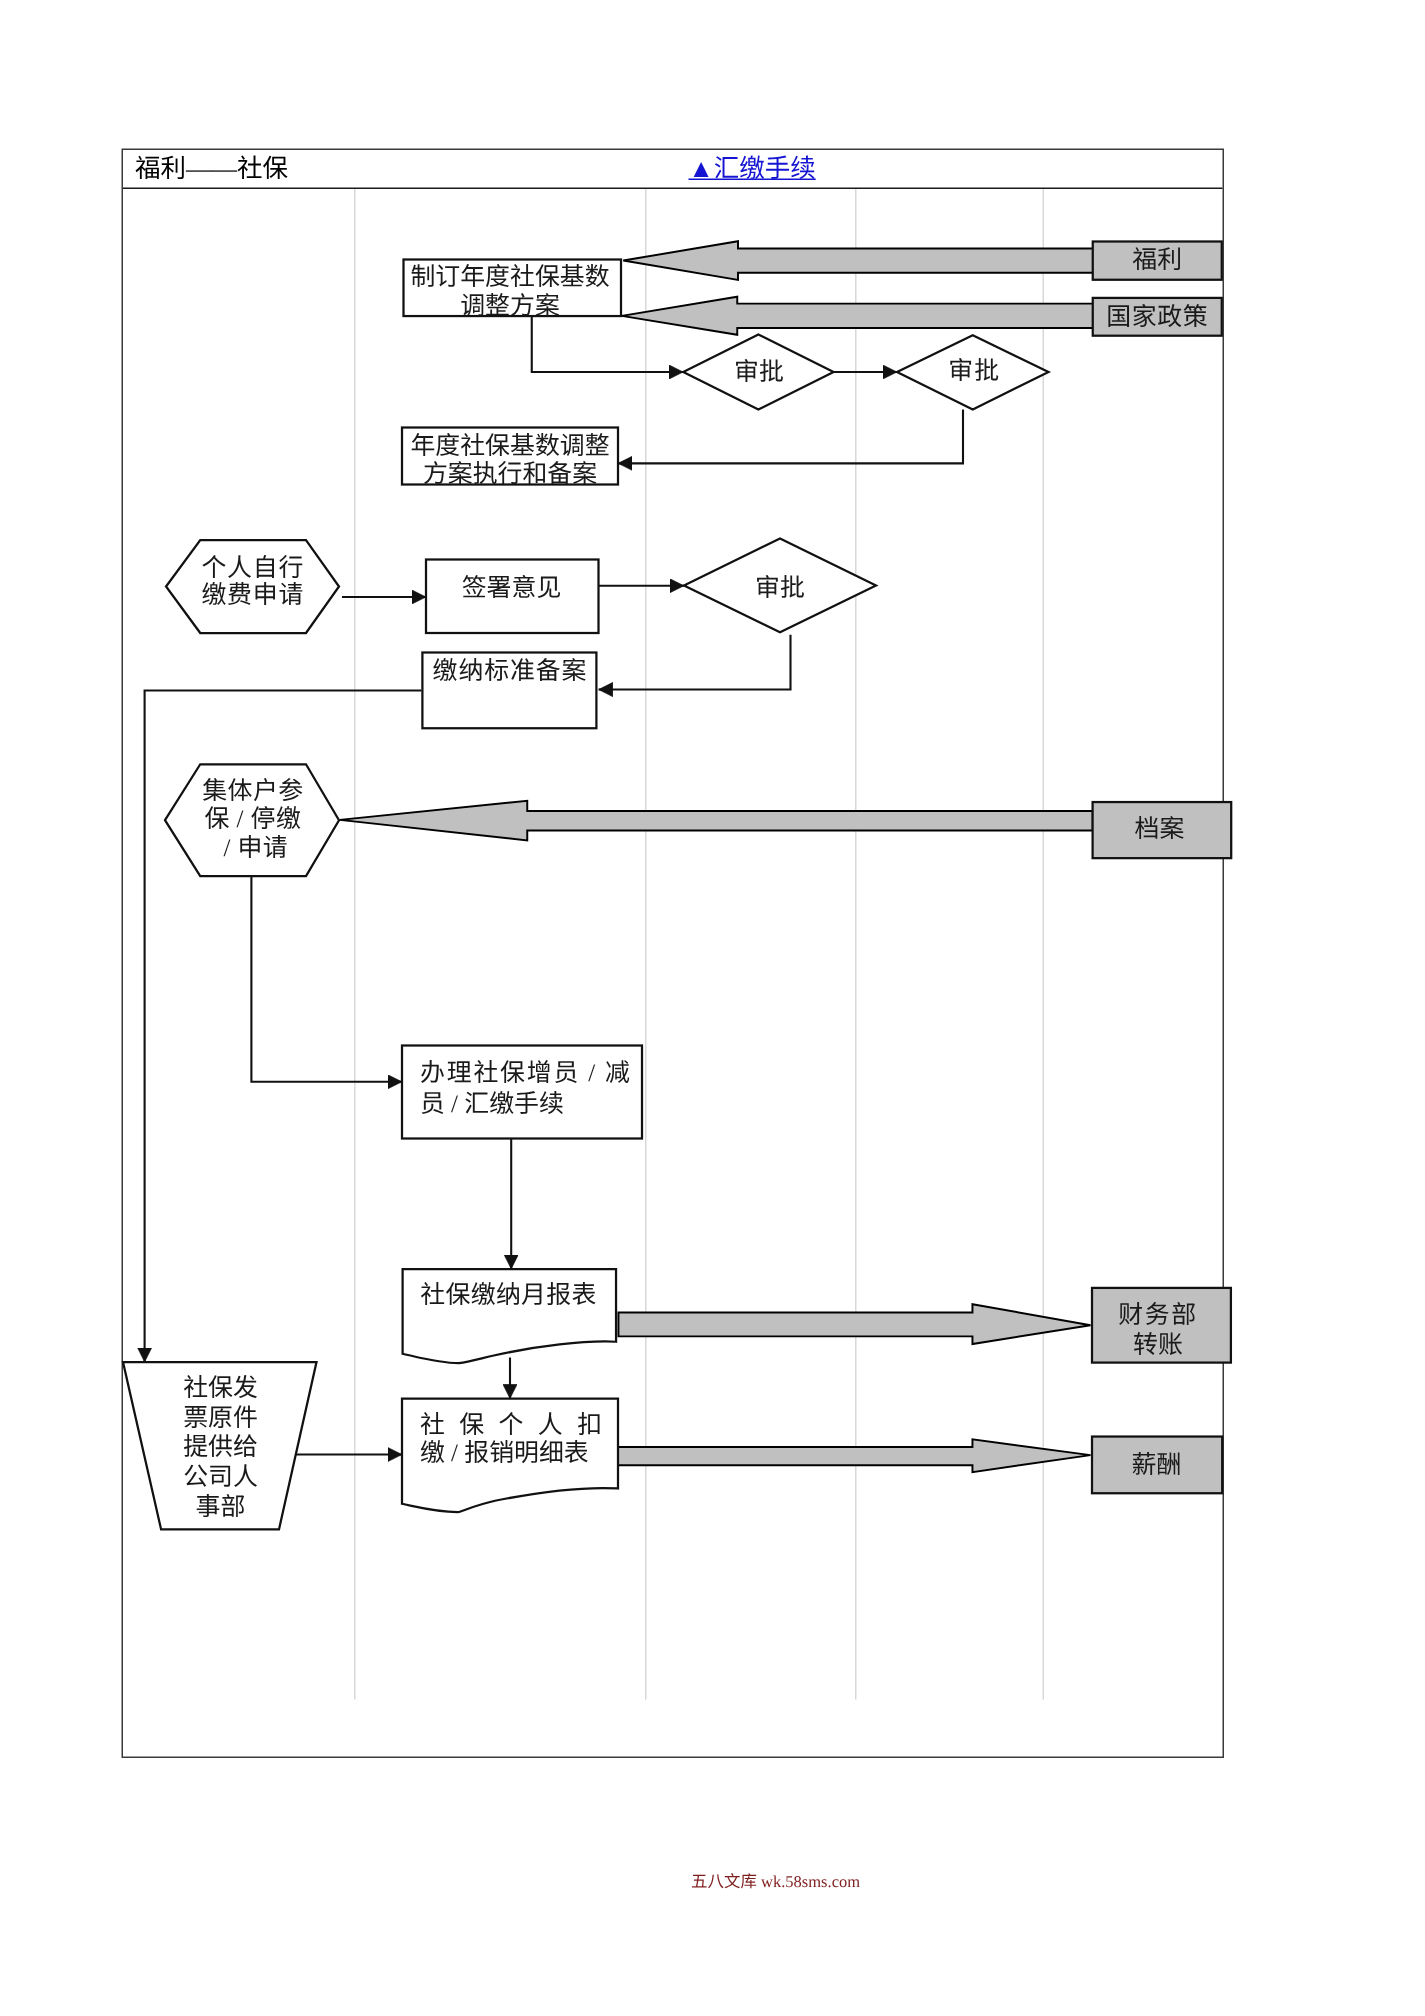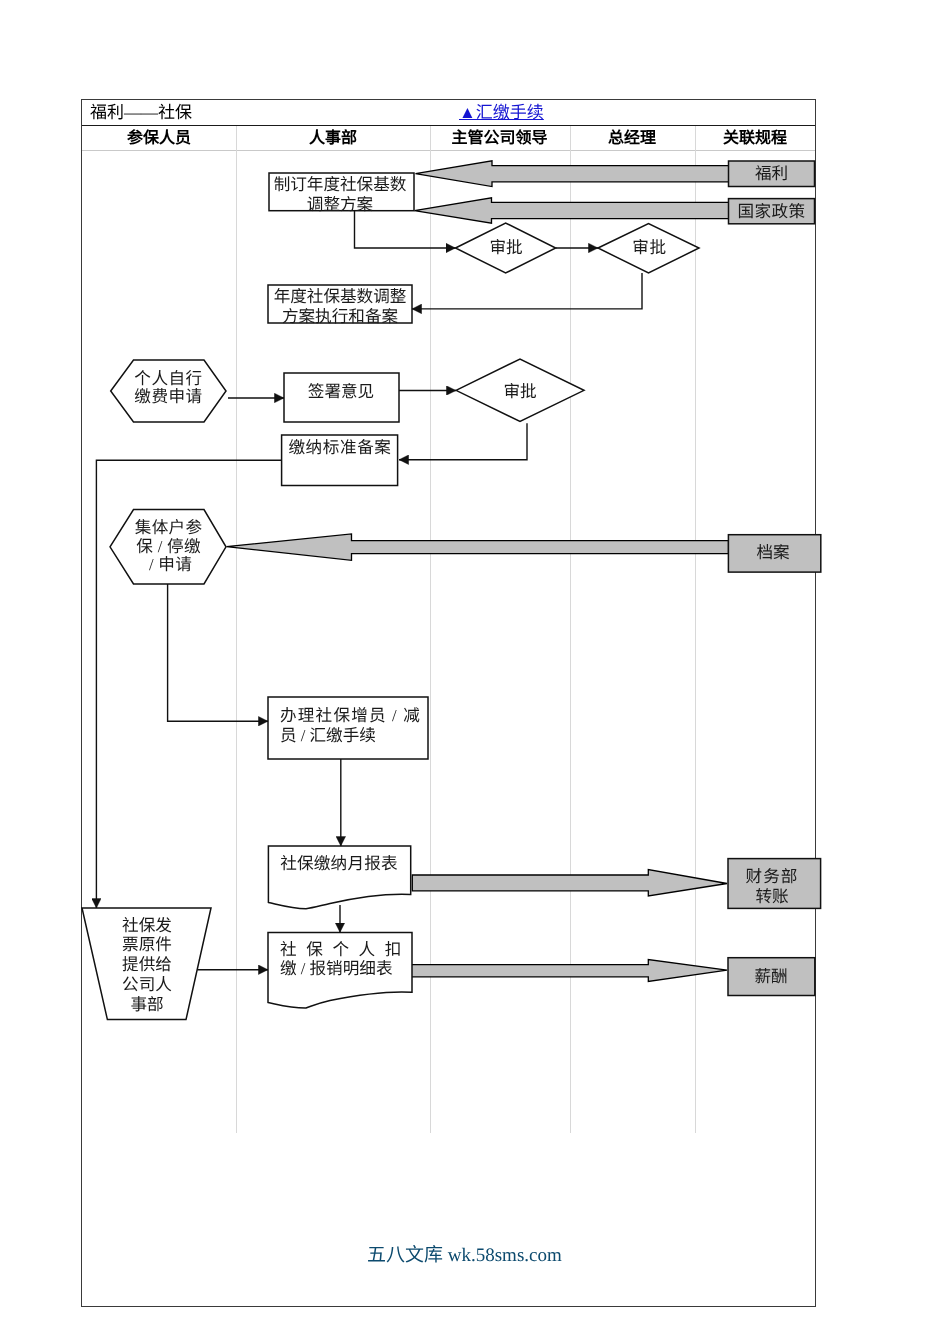--- a/index.html
+++ b/index.html
@@ -3,55 +3,48 @@
 <meta charset="utf-8">
 <title>social-insurance-flowchart</title>
 <style>
   html,body{margin:0;padding:0;background:#ffffff;}
   body{width:950px;height:1344px;position:relative;overflow:hidden;
        font-family:"Liberation Serif","DejaVu Serif",serif;color:#000;
        -webkit-font-smoothing:antialiased;text-rendering:geometricPrecision;}
   .page{position:absolute;left:0;top:0;width:950px;height:1344px;}
 
   
-  #flow-table{position:absolute;left:81px;top:99px;width:735px;height:1208px;
+  #flow-table{position:absolute;left:81px;top:99px;width:735px;height:1073px;
               border:1px solid #3a3a3a;box-sizing:border-box;background:#fff;}
   #title-row{position:absolute;left:0;top:0;width:100%;height:26px;
              border-bottom:1.6px solid #1a1a1a;box-sizing:border-box;}
   #title-text{position:absolute;left:8px;top:2px;font-size:17px;line-height:22px;white-space:nowrap;}
   #back-top-link{position:absolute;left:377px;top:2px;font-size:17px;line-height:22px;
                  color:#1414d2;text-decoration:underline;white-space:nowrap;cursor:pointer;}
   #header-row{position:absolute;left:0;top:26px;width:100%;height:25px;
               border-bottom:1px solid #c9c9c9;box-sizing:border-box;}
   .col-head{position:absolute;top:1px;height:24px;line-height:24px;text-align:center;
             font-size:16px;font-weight:bold;white-space:nowrap;}
   .vline{position:absolute;top:26px;width:1px;background:#d8d8d8;}
 
   
   #diagram{position:absolute;left:0;top:0;width:950px;height:1344px;pointer-events:none;}
 
   #watermark{position:absolute;left:367px;top:1243px;width:300px;
-             font-size:19px;line-height:25px;color:#0c4a6e;white-space:nowrap;}
+             font-size:11px;line-height:25px;color:#7f1d1d;white-space:nowrap;text-align:center;}
 </style>
 </head>
 <body>
 
 <div class="page">
 
   <div id="flow-table">
     <div id="title-row">
       <div id="title-text">福利——社保</div>
       <a id="back-top-link">▲汇缴手续</a>
-    </div>
-    <div id="header-row">
-      <div class="col-head" style="left:0px;width:154px;">参保人员</div>
-      <div class="col-head" style="left:154px;width:194px;">人事部</div>
-      <div class="col-head" style="left:348px;width:139px;">主管公司领导</div>
-      <div class="col-head" style="left:487px;width:126px;">总经理</div>
-      <div class="col-head" style="left:613px;width:120px;">关联规程</div>
     </div>
     <div class="vline" style="left:154px;top:26px;height:1007px;"></div>
     <div class="vline" style="left:348px;top:26px;height:1007px;"></div>
     <div class="vline" style="left:488px;top:26px;height:1007px;"></div>
     <div class="vline" style="left:613px;top:26px;height:1007px;"></div>
   </div>
 
   <svg id="diagram" viewBox="0 0 950 1344">
     <defs>
       <marker id="ah" viewBox="0 0 10 10" refX="10" refY="5" markerWidth="9.6" markerHeight="9.6" orient="auto-start-reverse" markerUnits="userSpaceOnUse">

